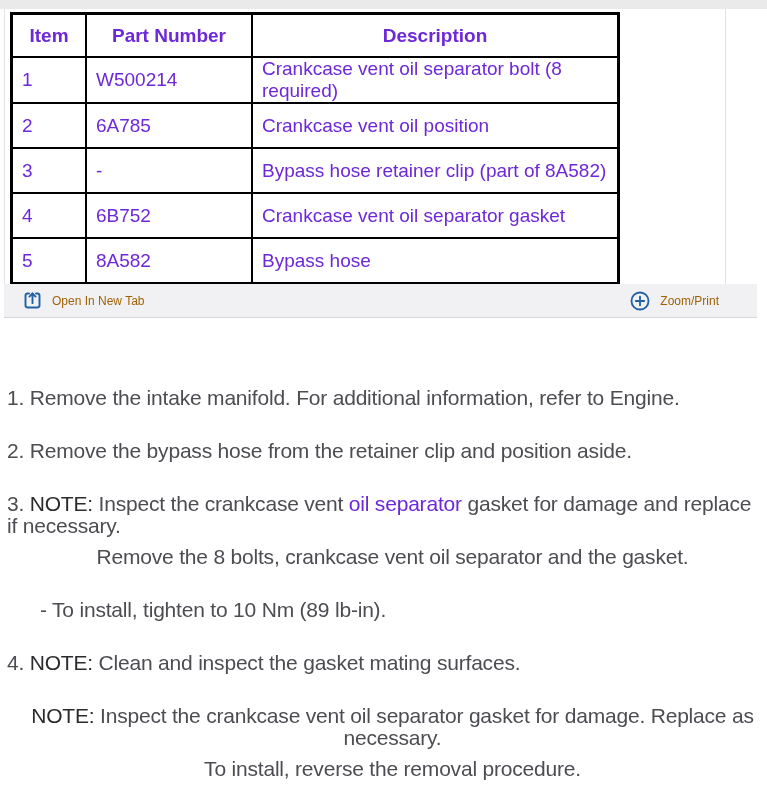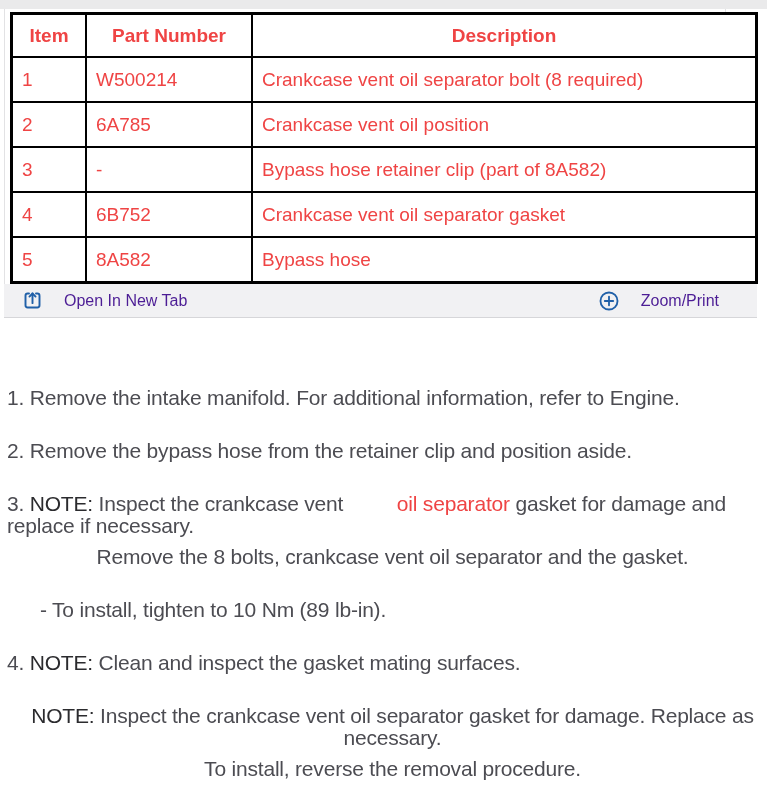--- a/index.html
+++ b/index.html
@@ -12,56 +12,56 @@
   .top-strip{
     position:absolute;left:0;top:0;width:767px;height:9px;background:#eaeaeb;
   }
   .viewer-frame{
     position:absolute;left:4px;top:9px;width:722px;height:275px;background:#ffffff;
     border-left:1px solid #e2e2e4;border-right:1px solid #e2e2e4;box-sizing:border-box;
   }
 
   
   table.parts{
-    position:absolute;left:10px;top:12px;width:748px;
+    position:absolute;left:10px;top:12px;width:610px;
     border-collapse:collapse;background:#fff;
-    font-family:"Liberation Sans", sans-serif;font-size:19px;color:#ef4444;
+    font-family:"Liberation Sans", sans-serif;font-size:19px;color:#6d28d9;
   }
   table.parts,table.parts th,table.parts td{border:2px solid #000;}
   table.parts{border:3px solid #000;}
   table.parts th{
     height:41px;font-weight:bold;font-size:19px;text-align:center;padding:0 6px;
   }
   table.parts td{
     height:43px;padding:0 6px 0 9px;text-align:left;vertical-align:middle;
   }
   .col-item{width:60px;}
   .col-part{width:152px;}
 
   
   .viewer-toolbar{
     position:absolute;left:4px;top:284px;width:753px;height:34px;background:#f1f1f3;
     border-bottom:1px solid #d6d6d9;box-sizing:border-box;
     display:flex;align-items:center;justify-content:space-between;
     padding:0 38px 0 18px;
   }
   .tool-link{
-    display:flex;align-items:center;gap:21px;color:#4c1d95;font-size:16px;
+    display:flex;align-items:center;gap:9px;color:#a16207;font-size:12px;
     text-decoration:none;cursor:pointer;white-space:nowrap;
   }
   .tool-link svg{display:block;}
 
   
   .steps{position:absolute;left:0;top:0;width:767px;}
   .line{
     position:absolute;right:6px;color:#4c4c52;font-size:21px;line-height:22px;
     letter-spacing:-0.2px;font-family:"Liberation Sans", sans-serif;
   }
   .line .note{font-weight:normal;color:#2b2b2e;}
-  .inline-link{color:#ef4444;text-decoration:none;cursor:pointer;margin-left:48px;}
+  .inline-link{color:#6d28d9;text-decoration:none;cursor:pointer;}
   .l-num{left:7px;}
   .l-ind{left:24px;text-align:center;}
   .l-dash{left:40px;}
 </style>
 </head>
 <body>
 
 <div class="top-strip"></div>
 <div class="viewer-frame"></div>
 

